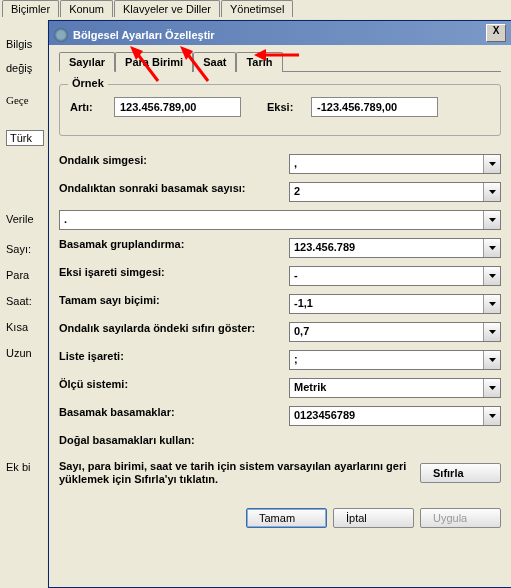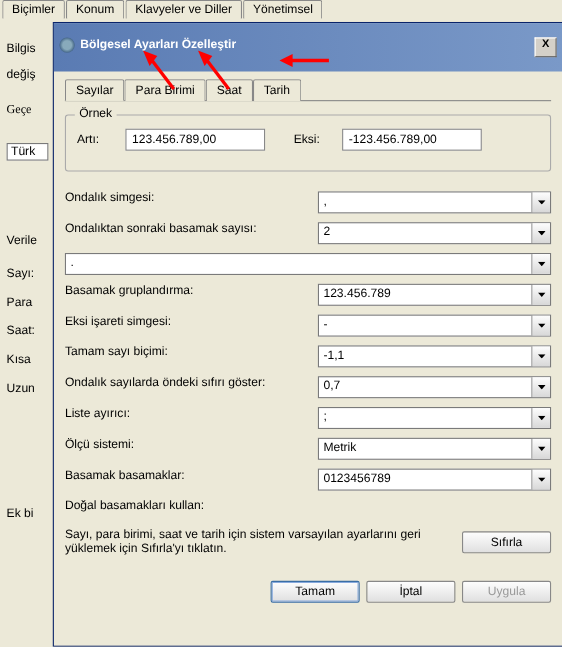--- a/index.html
+++ b/index.html
@@ -51,23 +51,23 @@
   left: 48px;
   width: 462px;
   height: 566px;
   border: 1px solid #0a246a;
   background: #ece9d8;
   box-shadow: 1px 1px 2px rgba(0,0,0,0.3);
 }
 .titlebar {
   background: linear-gradient(to right, #5a7bb3, #7a99c8);
   color: #fff;
-  padding: 13px 5px;
-  display: flex;
-  align-items: flex-start;
+  padding: 3px 5px;
+  display: flex;
+  align-items: flex-end;
   justify-content: space-between;
   font-weight: bold;
   font-size: 11px;
 }
 .titlebar-left { display: flex; align-items: center; gap: 5px; }
 .title-icon {
   width: 14px;
   height: 14px;
   background: radial-gradient(circle, #8ab 40%, #468 70%);
   border-radius: 50%;
@@ -81,20 +81,21 @@
   border-bottom-color: #666;
   color: #000;
   font-weight: bold;
   text-align: center;
   line-height: 12px;
   cursor: pointer;
   font-size: 10px;
 }
 .dialog-body {
   padding: 6px 10px 6px 10px;
+  font-weight: bold;
 }
 .inner-tabs {
   display: flex;
   border-bottom: 1px solid #888;
   position: relative;
 }
 .inner-tab {
   border: 1px solid #888;
   border-bottom: none;
   padding: 3px 9px;
@@ -177,21 +178,20 @@
 }
 .footer-note-text {
   flex: 1;
   line-height: 13px;
 }
 .btn {
   border: 1px solid #888;
   background: linear-gradient(#fdfdfd, #e0e0e0);
   padding: 3px 12px;
   min-width: 55px;
-  text-align: center;
   cursor: pointer;
   border-radius: 2px;
   font-size: 11px;
 }
 .btn.disabled {
   color: #999;
   cursor: default;
 }
 .btn.primary {
   border: 1px solid #3a6ea5;
@@ -336,21 +336,21 @@
         <div class="combo">
           <div class="combo-value">0,7</div>
           <div class="combo-btn">
               <svg width="7" height="4">
                 <polygon points="0,0 7,0 3.5,4" fill="#000"></polygon>
               </svg>
             </div>
         </div>
       </div>
       <div class="setting-row">
-        <span class="setting-label">Liste ayırıcı:</span>
+        <span class="setting-label">Liste işareti:</span>
         <div class="combo">
           <div class="combo-value">;</div>
           <div class="combo-btn">
               <svg width="7" height="4">
                 <polygon points="0,0 7,0 3.5,4" fill="#000"></polygon>
               </svg>
             </div>
         </div>
       </div>
       <div class="setting-row">

